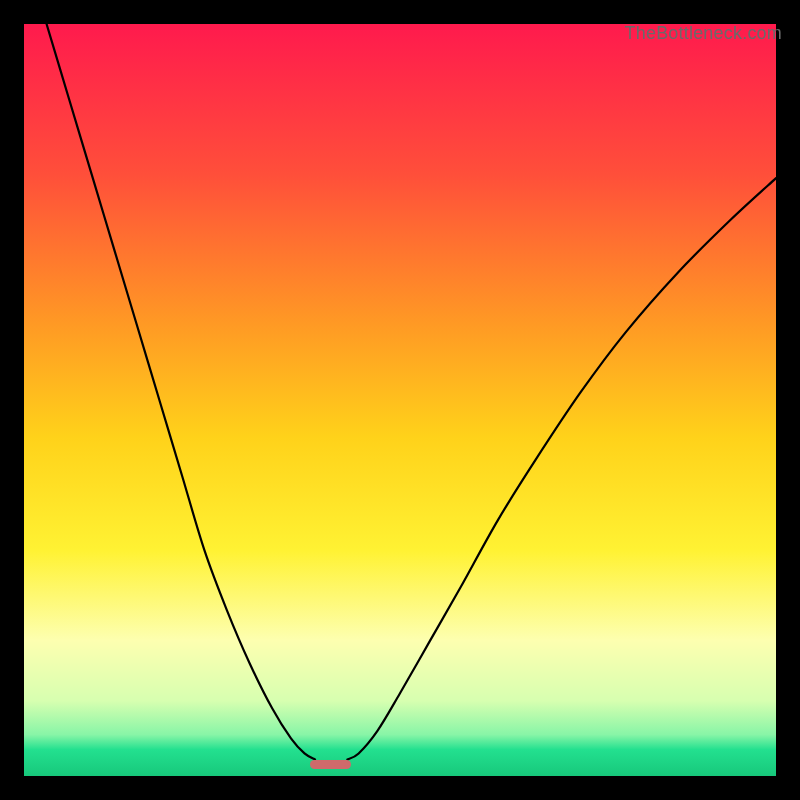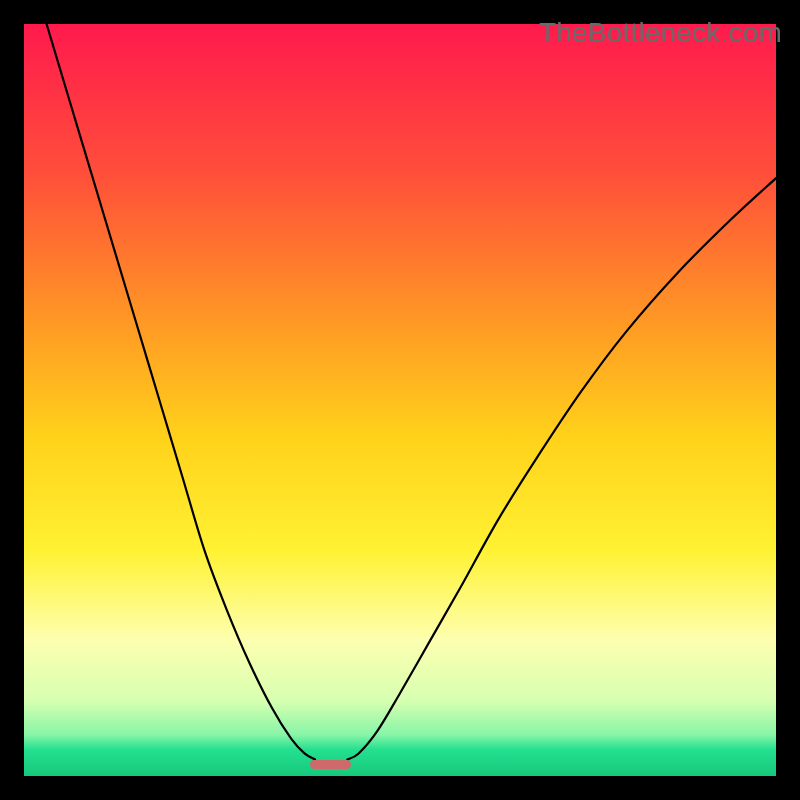--- a/index.html
+++ b/index.html
@@ -6,24 +6,24 @@
     margin: 0;
     padding: 0;
     width: 800px;
     height: 800px;
     background: #000;
     position: relative;
     font-family: Arial, sans-serif;
   }
   .watermark {
     position: absolute;
-    top: 17px;
+    top: 23px;
     right: 18px;
     color: #6a6a6a;
-    font-size: 28px;
+    font-size: 18px;
     font-weight: 400;
     z-index: 50;
     letter-spacing: 0.2px;
   }
   .frame {
     position: absolute;
     top: 24px;
     left: 24px;
     width: 752px;
     height: 752px;

